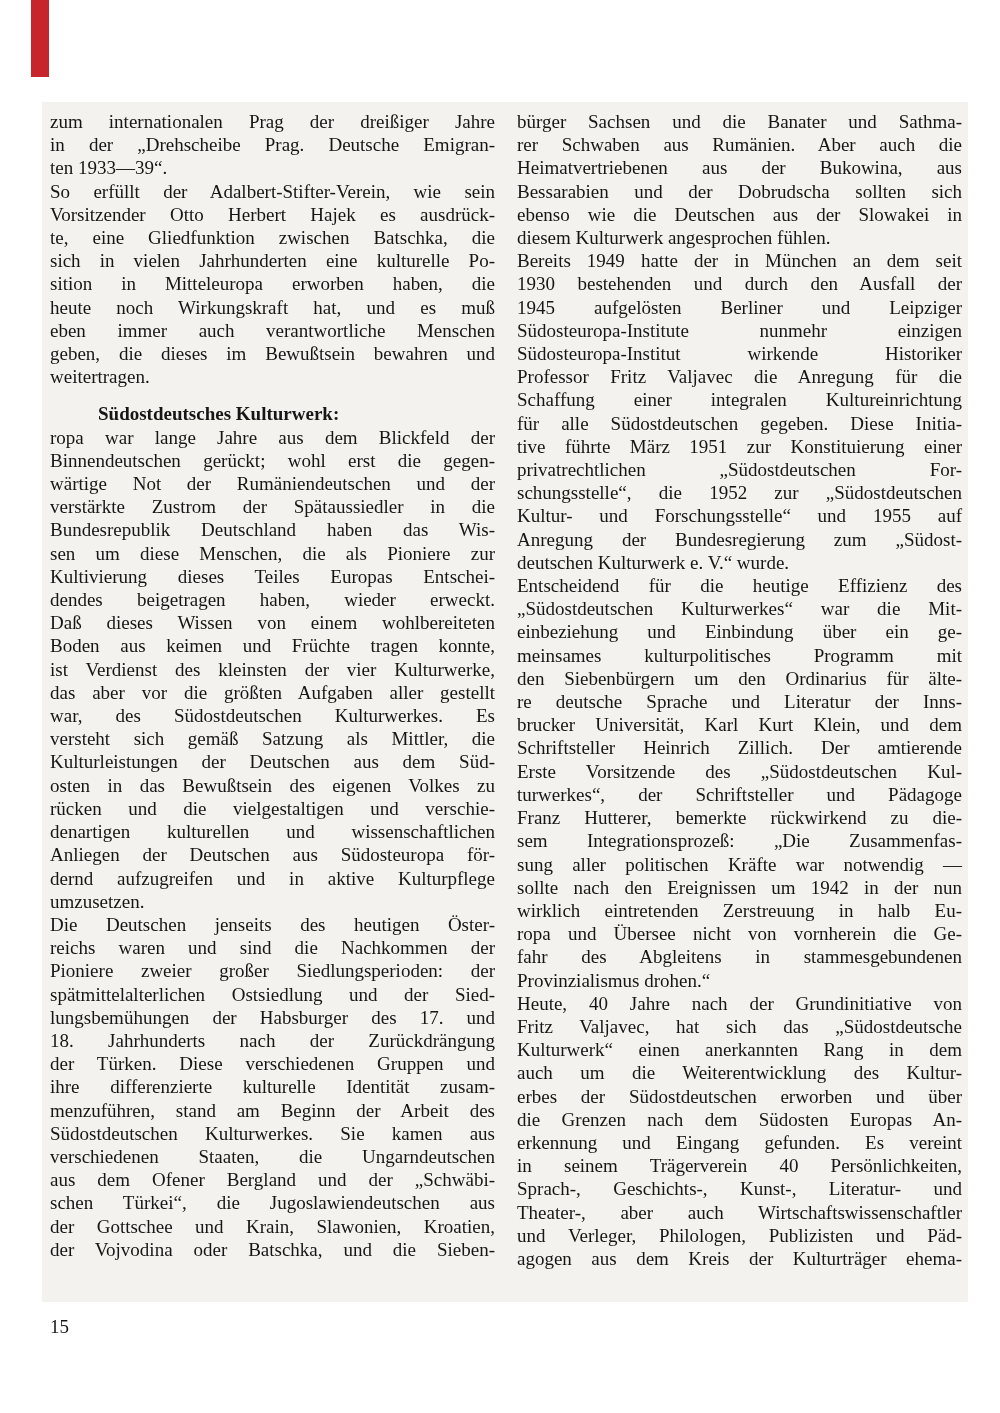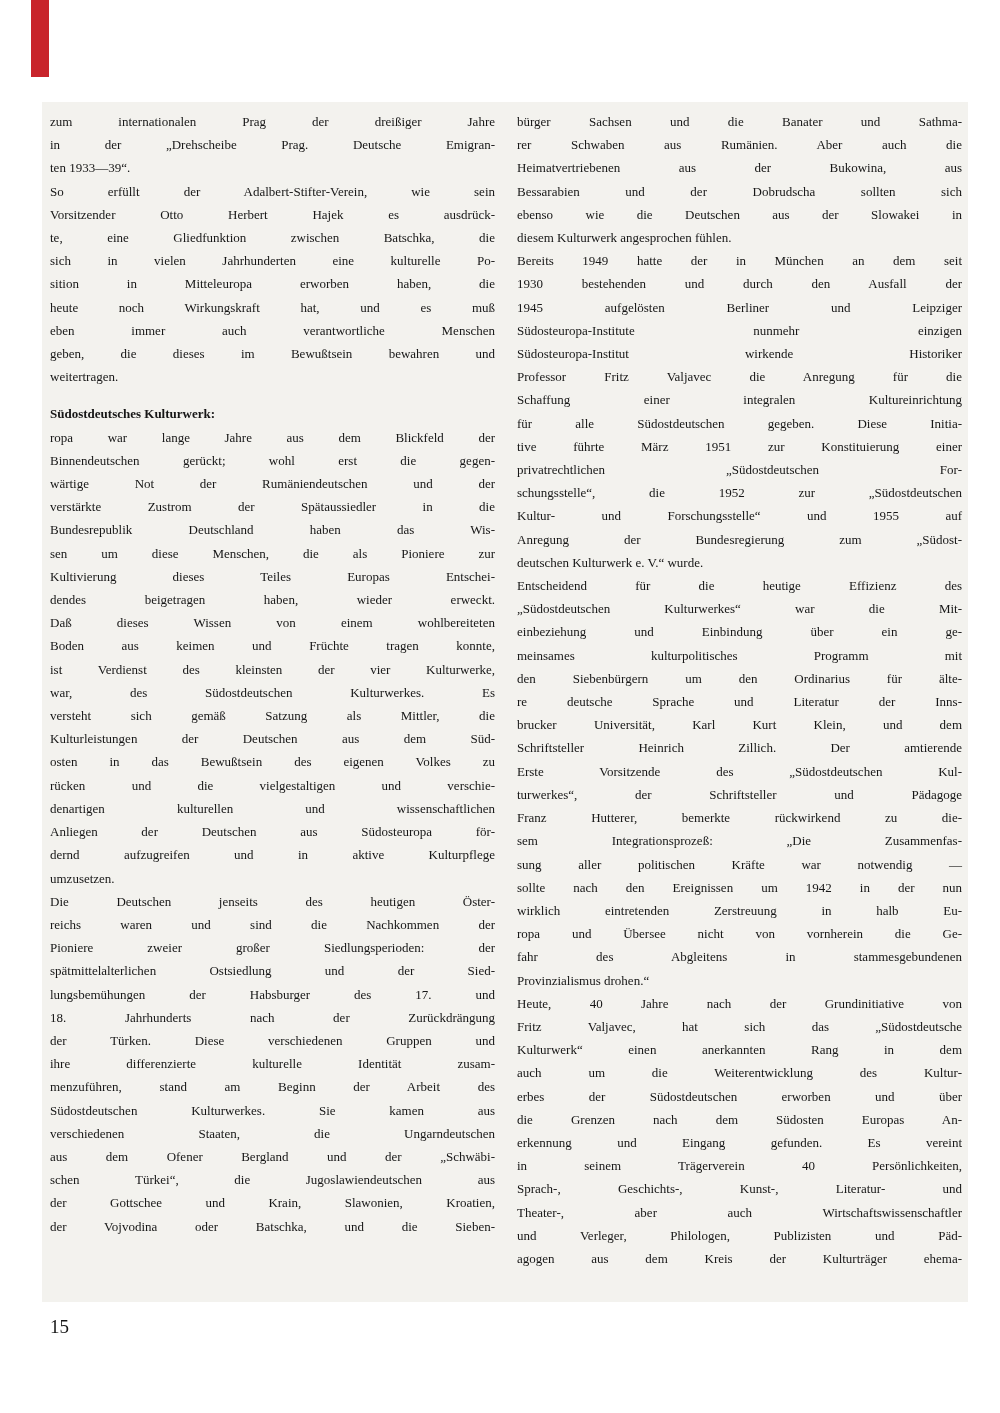--- a/index.html
+++ b/index.html
@@ -5,26 +5,26 @@
   html, body { margin:0; padding:0; }
   body {
     width:1000px; height:1413px; position:relative;
     background:#ffffff; color:#161616;
     font-family:"Liberation Serif", "DejaVu Serif", serif;
   }
   .page { position:absolute; inset:0; width:1000px; height:1413px; background:#ffffff; overflow:hidden; }
   .red-mark { position:absolute; left:31px; top:0; width:18px; height:77px; background:#c8242b; }
   .textblock-bg { position:absolute; left:42px; top:102px; width:926px; height:1200px; background:#f3f2ee; }
   .columns { position:absolute; left:50px; top:110px; width:912px; display:flex; gap:22px; }
-  .column { width:445px; font-size:13px; line-height:23.2px; }
+  .column { width:445px; font-size:19px; line-height:23.2px; }
   .block { margin:0; }
   .block.heading { margin-top:14px; }
   .line { text-align:justify; text-align-last:justify; }
   .line.last { text-align-last:left; }
-  .heading-line { font-weight:bold; text-align:left; }
+  .heading-line { font-weight:bold; text-align:left;margin-left:48px; }
   .page-number { position:absolute; top:1316px; left:50px; width:912px; text-align:left; font-size:19px; }
 </style>
 </head>
 <body>
 
 <div class="page">
   <div class="red-mark" style="background: rgb(200, 36, 43);"></div>
   <div class="textblock-bg"></div>
   <div class="columns">
     <div class="column">
@@ -52,20 +52,21 @@
           <div class="line">Binnendeutschen gerückt; wohl erst die gegen-</div>
           <div class="line">wärtige Not der Rumäniendeutschen und der</div>
           <div class="line">verstärkte Zustrom der Spätaussiedler in die</div>
           <div class="line">Bundesrepublik Deutschland haben das Wis-</div>
           <div class="line">sen um diese Menschen, die als Pioniere zur</div>
           <div class="line">Kultivierung dieses Teiles Europas Entschei-</div>
           <div class="line">dendes beigetragen haben, wieder erweckt.</div>
           <div class="line">Daß dieses Wissen von einem wohlbereiteten</div>
           <div class="line">Boden aus keimen und Früchte tragen konnte,</div>
           <div class="line">ist Verdienst des kleinsten der vier Kulturwerke,</div>
+          <div class="line">das aber vor die größten Aufgaben aller gestellt</div>
           <div class="line">war, des Südostdeutschen Kulturwerkes. Es</div>
           <div class="line">versteht sich gemäß Satzung als Mittler, die</div>
           <div class="line">Kulturleistungen der Deutschen aus dem Süd-</div>
           <div class="line">osten in das Bewußtsein des eigenen Volkes zu</div>
           <div class="line">rücken und die vielgestaltigen und verschie-</div>
           <div class="line">denartigen kulturellen und wissenschaftlichen</div>
           <div class="line">Anliegen der Deutschen aus Südosteuropa för-</div>
           <div class="line">dernd aufzugreifen und in aktive Kulturpflege</div>
           <div class="line last">umzusetzen.</div>
         </div>

